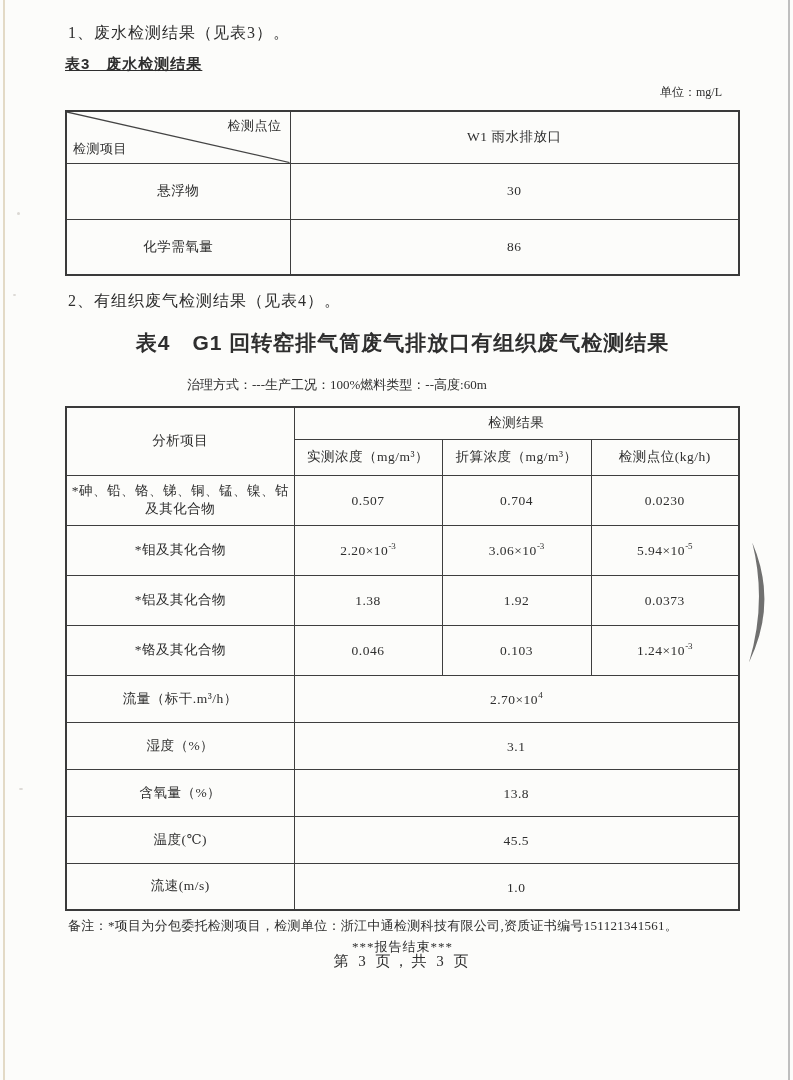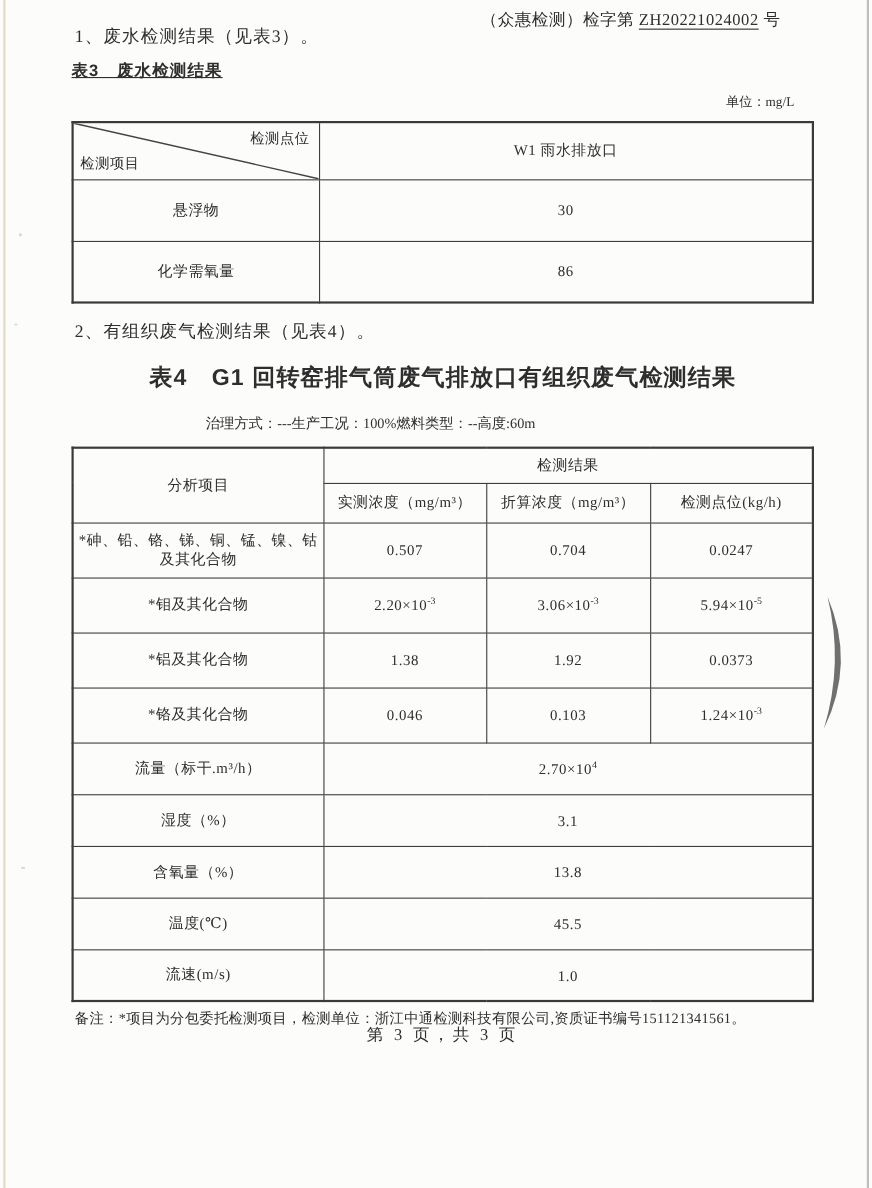--- a/index.html
+++ b/index.html
@@ -73,25 +73,20 @@
   <div class="edge-right"></div>
   <div class="speck" style="left:17px; top:212px; width:3px; height:3px;"></div>
   <div class="speck" style="left:13px; top:294px; width:3px; height:2px;"></div>
   <div class="speck" style="left:19px; top:788px; width:4px; height:2px;"></div>
   <div class="artifact-paren">
     <svg width="34" height="122" viewBox="0 0 34 122">
       <path d="M4,1 Q33,60 7,121 Q22,60 4,1 Z" fill="#4c4c4c" opacity="0.8"></path>
     </svg>
   </div>
 
-  <div class="report-ref">
-    <span>（众惠检测）检字第</span>
-    <span class="u">ZH20221024002</span>
-    <span>号</span>
-  </div>
 
   <div class="content">
 
 
     <div class="sub-line">1、废水检测结果（见表3）。</div>
 
     <div class="t3-caption">表3　废水检测结果</div>
 
     <div class="unit-note">单位：mg/L</div>
 
@@ -148,21 +143,21 @@
         <tr style="height:36px">
           <td>实测浓度（mg/m³）</td>
           <td>折算浓度（mg/m³）</td>
           <td>检测点位(kg/h)</td>
         </tr>
 
         <tr style="height:50px">
           <td>*砷、铅、铬、锑、铜、锰、镍、钴及其化合物</td>
           <td><span>0.507</span><sup></sup></td>
           <td><span>0.704</span><sup></sup></td>
-          <td><span>0.0247</span><sup></sup></td>
+          <td><span>0.0230</span><sup></sup></td>
         </tr>
         <tr style="height:50px">
           <td>*钼及其化合物</td>
           <td><span>2.20×10</span><sup>-3</sup></td>
           <td><span>3.06×10</span><sup>-3</sup></td>
           <td><span>5.94×10</span><sup>-5</sup></td>
         </tr>
         <tr style="height:50px">
           <td>*铝及其化合物</td>
           <td><span>1.38</span><sup></sup></td>
@@ -194,16 +189,17 @@
         </tr>
         <tr style="height:47px">
           <td>流速(m/s)</td>
           <td colspan="3"><span>1.0</span><sup></sup></td>
         </tr>
       </tbody>
     </table>
 
     <div class="note-line">备注：*项目为分包委托检测项目，检测单位：浙江中通检测科技有限公司,资质证书编号151121341561。</div>
 
+    <div class="footer-end">***报告结束***</div>
     <div class="footer-page">第 3 页，共 3 页</div>
 
   </div>
 </div>
 
 </body></html>

